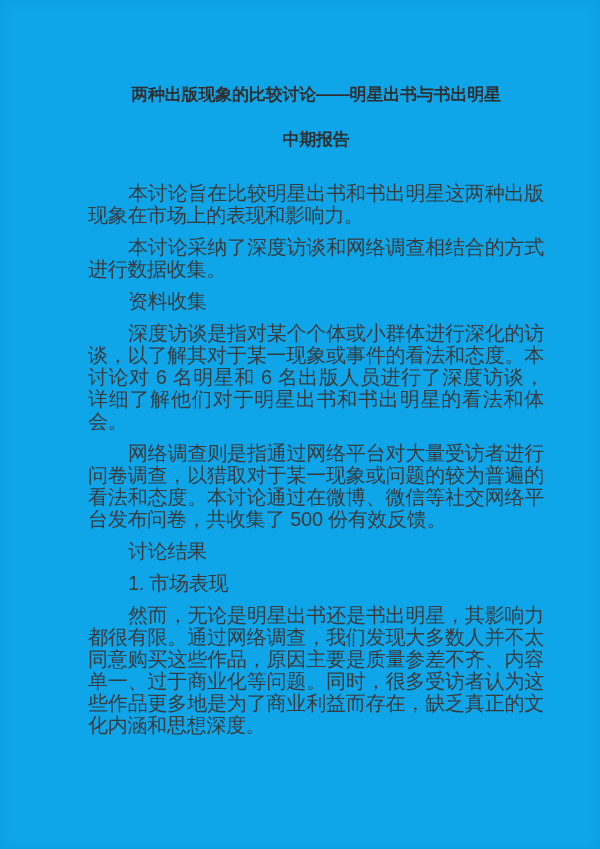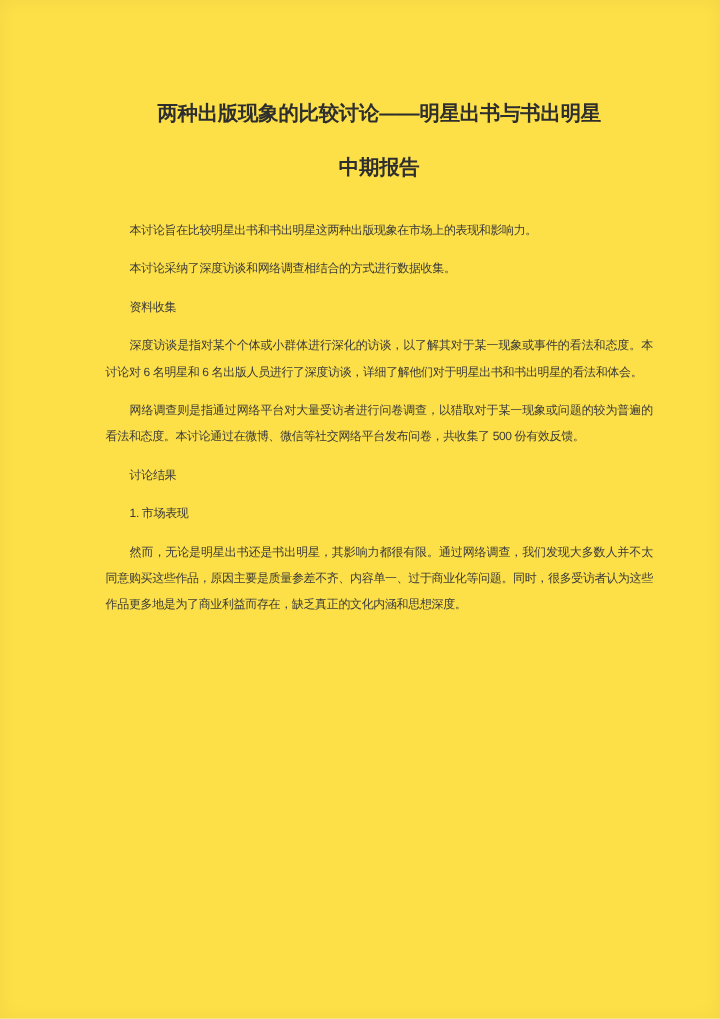--- a/index.html
+++ b/index.html
@@ -10,39 +10,39 @@
     width: 600px;
     height: 849px;
     background: #ffffff;
     font-family: "Liberation Sans", "DejaVu Sans", sans-serif;
     overflow: hidden;
   }
   .page {
     box-sizing: border-box;
     width: 600px;
     height: 849px;
-    background: #fde047;
+    background: #0ea5e9;
     
     box-shadow: inset 0 0 14px rgba(0,0,0,0.05);
     padding: 72px 56px 0 88px;
   }
   .title {
     font-size: 17px;
     font-weight: bold;
     color: #2e2e2e;
     text-align: center;
     line-height: 45px;
     margin: 0 0 20px 0;
     letter-spacing: -0.2px;
   }
   .title .title-line {
     display: block;
   }
   .para {
-    font-size: 10px;
+    font-size: 20px;
     line-height: 22px;
     color: #3a3a3a;
     margin: 0 0 10px 0;
     text-indent: 2em;
     text-align: justify;
     letter-spacing: -0.3px;
   }
 </style>
 </head>
 <body>

